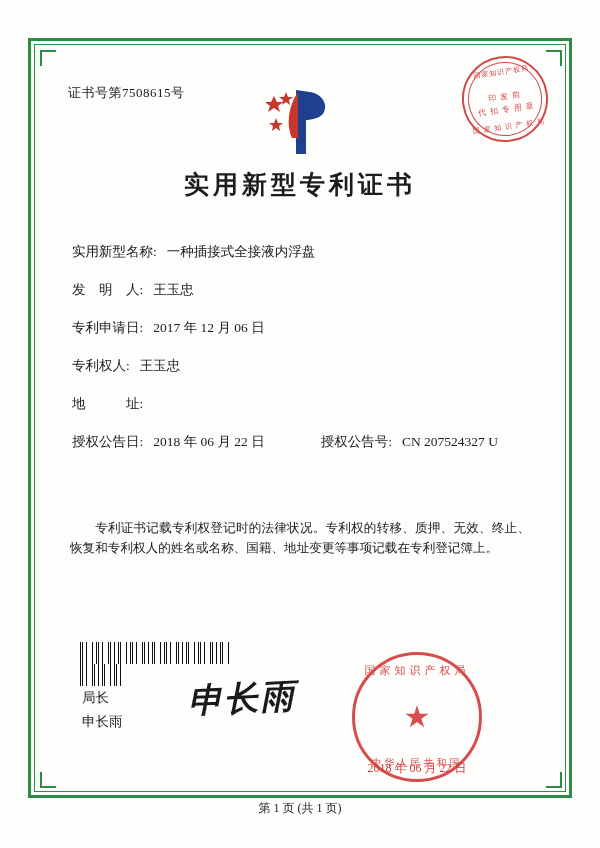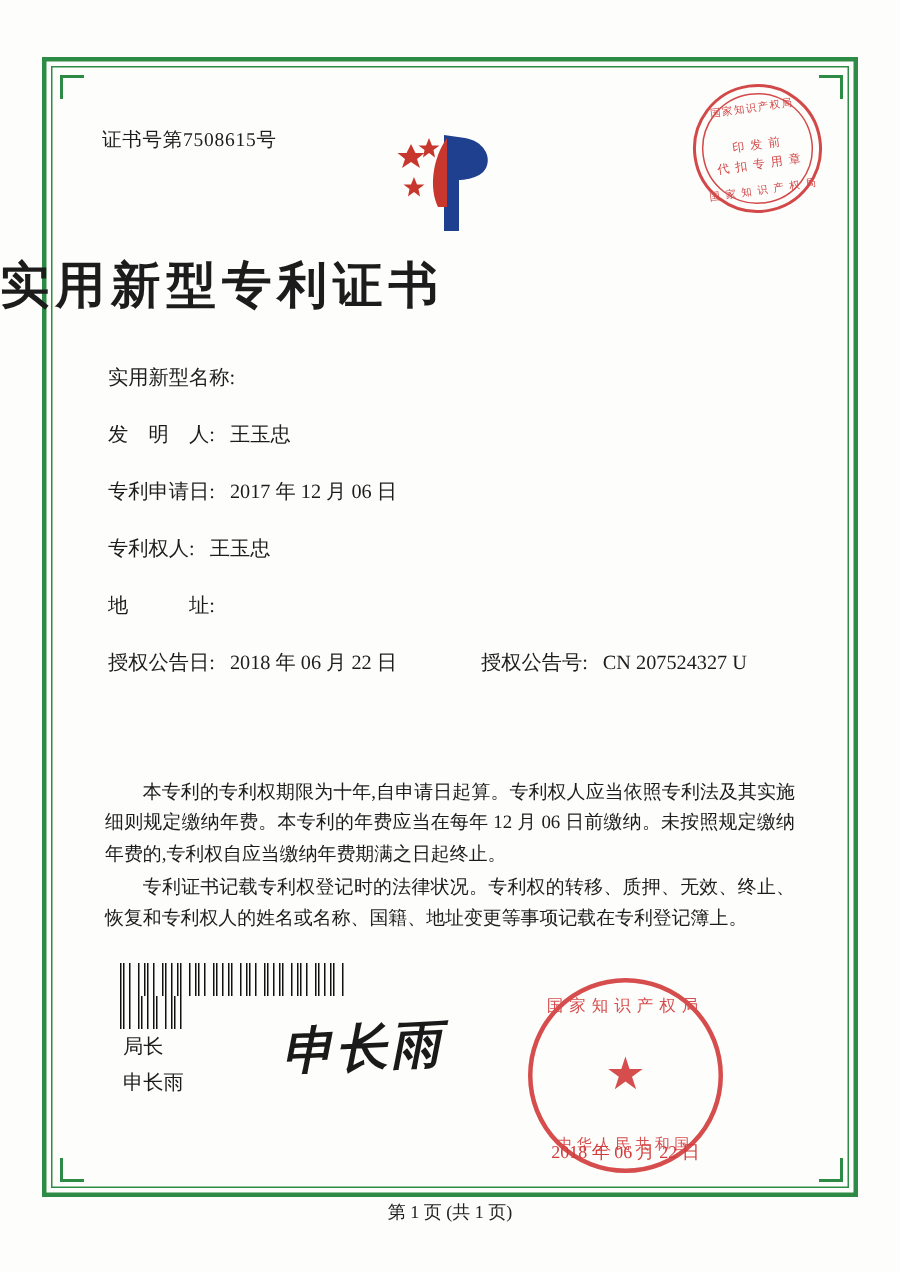--- a/index.html
+++ b/index.html
@@ -102,22 +102,22 @@
   .logo {
     position: absolute;
     left: 262px; top: 86px;
     width: 80px; height: 72px;
   }
 
   .doc-title {
     position: absolute;
     left: 0; top: 168px;
     width: 600px;
-    text-align: left;
-    font-size: 33px;
+    text-align: center;
+    font-size: 25px;
     font-weight: bold;
     letter-spacing: 4px;
     font-family: "DejaVu Serif", serif;
   }
 
   .fields {
     position: absolute;
     left: 72px; top: 243px;
     width: 460px;
     font-size: 13.5px;
@@ -266,20 +266,21 @@
       <polygon points="24,6 26,11 31,11 27,14 28,19 24,16 20,19 21,14 17,11 22,11" fill="#c8372d"></polygon>
       <polygon points="14,32 16,37 21,37 17,40 18,45 14,42 10,45 11,40 7,37 12,37" fill="#c8372d"></polygon>
     </svg>
   </div>
 
   <div class="doc-title">实用新型专利证书</div>
 
   <div class="fields">
     <div class="field-row">
       <span class="field-label">实用新型名称:</span>
+      <span class="field-value">一种插接式全接液内浮盘</span>
     </div>
     <div class="field-row">
       <span class="field-label">发　明　人:</span>
       <span class="field-value">王玉忠</span>
     </div>
     <div class="field-row">
       <span class="field-label">专利申请日:</span>
       <span class="field-value">2017 年 12 月 06 日</span>
     </div>
     <div class="field-row">
@@ -291,21 +292,20 @@
     </div>
     <div class="field-row two-col">
       <span class="field-label">授权公告日:</span>
       <span class="field-value">2018 年 06 月 22 日</span>
       <span class="second">授权公告号:</span>
       <span class="field-value">CN 207524327 U</span>
     </div>
   </div>
 
   <div class="body-text">
-    <p>本专利的专利权期限为十年,自申请日起算。专利权人应当依照专利法及其实施细则规定缴纳年费。本专利的年费应当在每年 12 月 06 日前缴纳。未按照规定缴纳年费的,专利权自应当缴纳年费期满之日起终止。</p>
     <p>专利证书记载专利权登记时的法律状况。专利权的转移、质押、无效、终止、恢复和专利权人的姓名或名称、国籍、地址变更等事项记载在专利登记簿上。</p>
   </div>
 
   <div class="barcode"><span></span><span></span><span style="background: transparent;"></span><span></span><span style="background: transparent;"></span><span style="background: transparent;"></span><span></span><span style="background: transparent;"></span><span></span><span></span><span style="background: transparent;"></span><span></span><span style="background: transparent;"></span><span style="background: transparent;"></span><span></span><span></span><span style="background: transparent;"></span><span></span><span style="background: transparent;"></span><span></span><span></span><span style="background: transparent;"></span><span style="background: transparent;"></span><span></span><span style="background: transparent;"></span><span></span><span></span><span style="background: transparent;"></span><span></span><span style="background: transparent;"></span><span style="background: transparent;"></span><span></span><span></span><span style="background: transparent;"></span><span></span><span style="background: transparent;"></span><span></span><span></span><span style="background: transparent;"></span><span style="background: transparent;"></span><span></span><span style="background: transparent;"></span><span></span><span></span><span style="background: transparent;"></span><span></span><span style="background: transparent;"></span><span style="background: transparent;"></span><span></span><span></span><span style="background: transparent;"></span><span></span><span style="background: transparent;"></span><span></span><span></span><span style="background: transparent;"></span><span style="background: transparent;"></span><span></span><span style="background: transparent;"></span><span></span><span></span><span style="background: transparent;"></span><span></span><span style="background: transparent;"></span><span style="background: transparent;"></span><span></span><span></span><span style="background: transparent;"></span><span></span><span style="background: transparent;"></span><span></span><span></span><span style="background: transparent;"></span><span style="background: transparent;"></span><span></span><span style="background: transparent;"></span><span></span><span></span><span style="background: transparent;"></span><span></span><span style="background: transparent;"></span><span style="background: transparent;"></span><span></span><span></span><span style="background: transparent;"></span><span></span><span style="background: transparent;"></span><span></span><span></span><span style="background: transparent;"></span><span style="background: transparent;"></span><span></span><span style="background: transparent;"></span><span></span><span></span><span style="background: transparent;"></span><span></span></div>
 
   <div class="signature-block">
     <div>局长</div>
     <div>申长雨</div>
   </div>
   <div class="handwriting">申长雨</div>

